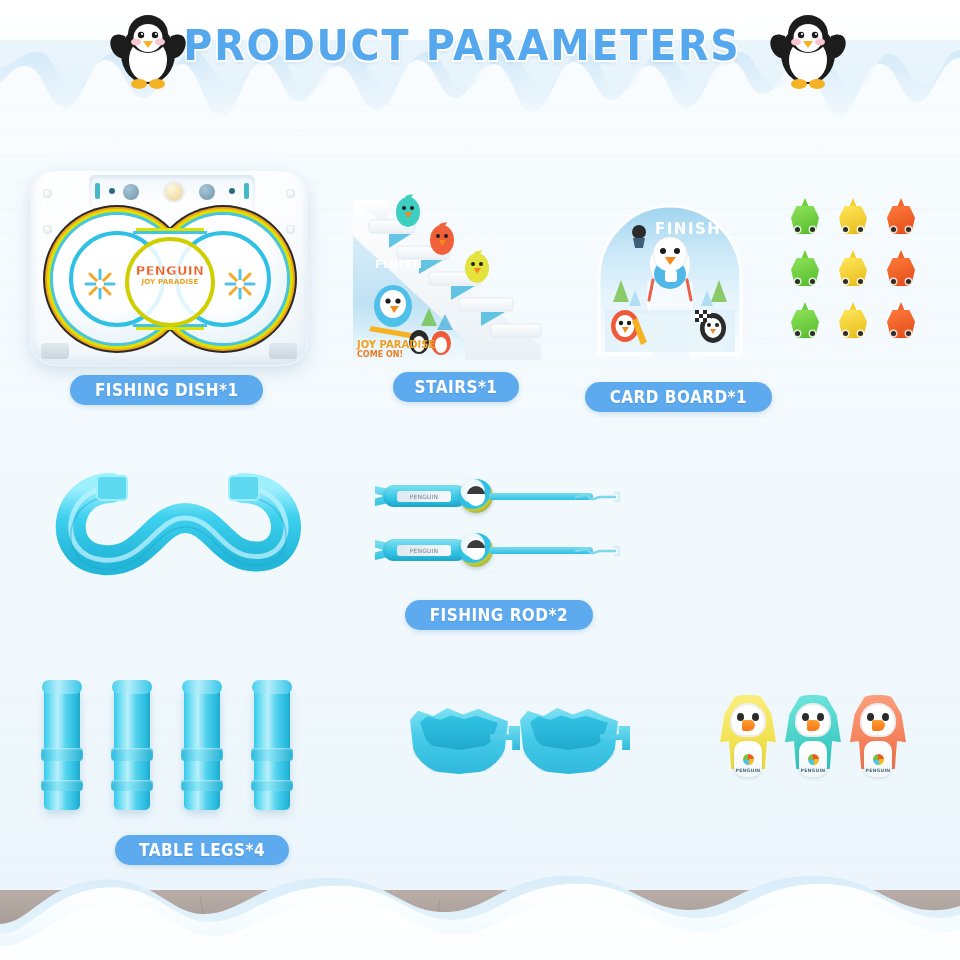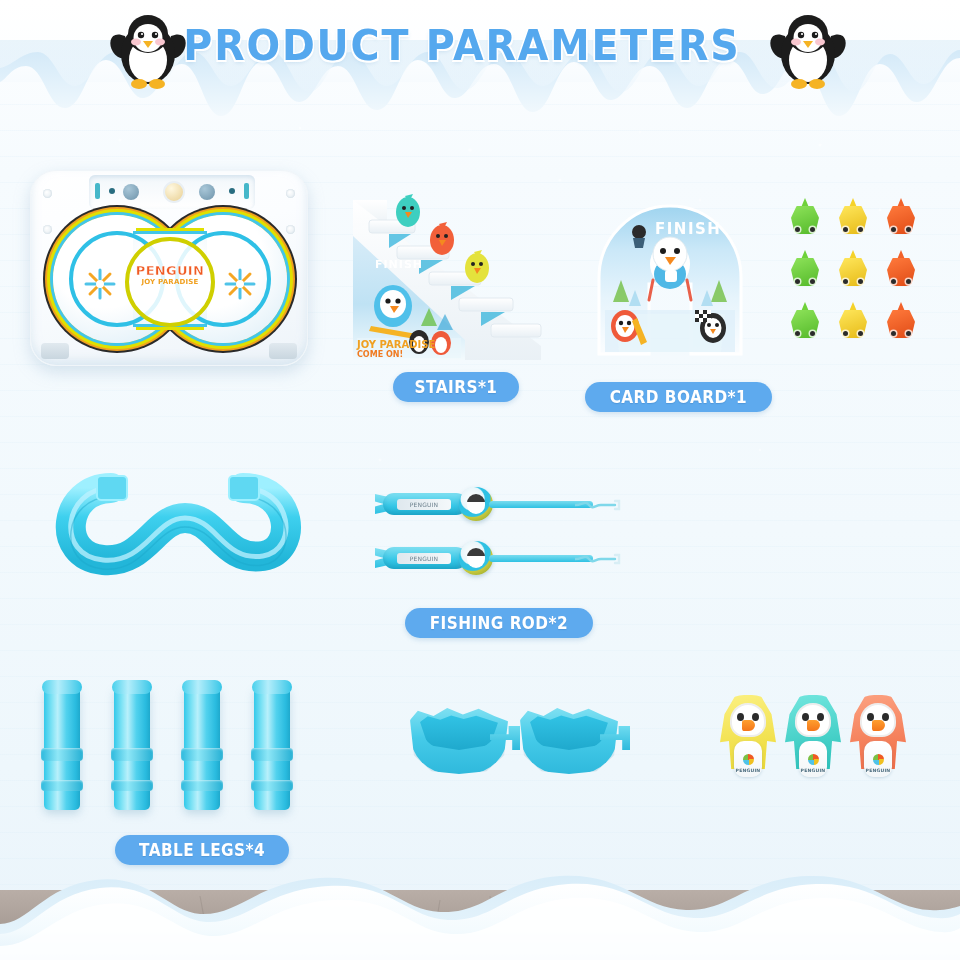--- a/index.html
+++ b/index.html
@@ -478,20 +478,23 @@
             <circle cx="17" cy="17" r="4" fill="#ffffff"></circle>
           </svg>
           <div class="dish-logo">
             <div class="l1">PENGUIN</div>
             <div class="l2">JOY PARADISE</div>
           </div>
         </div>
         <div class="foot fl"></div>
         <div class="foot fr"></div>
       </div>
+      <div class="label" style="left:40px; top:205px;">
+        <span>FISHING DISH*1</span>
+      </div>
     </div>
 
     <div class="cell" style="left:345px; top:38px;">
       <div class="stairs">
         <svg width="200" height="178" viewBox="0 0 200 178">
           <defs>
             <linearGradient id="stg" x1="0" y1="0" x2="0" y2="1">
               <stop offset="0%" stop-color="#ffffff"></stop>
                 <stop offset="100%" stop-color="#e9f0f5"></stop>
             </linearGradient>
@@ -708,21 +711,21 @@
           </defs>
           <path d="M66,18 C18,18 10,86 58,90 C100,94 110,48 140,48 C172,48 178,92 218,86 C254,80 248,18 198,18" fill="none" stroke="url(#trk)" stroke-width="30" stroke-linecap="round"></path>
           <path d="M66,18 C18,18 10,86 58,90 C100,94 110,48 140,48 C172,48 178,92 218,86 C254,80 248,18 198,18" fill="none" stroke="#bff2ff" stroke-width="5" stroke-linecap="round" opacity="0.75"></path>
           <path d="M66,18 C18,18 10,86 58,90 C100,94 110,48 140,48 C172,48 178,92 218,86 C254,80 248,18 198,18" fill="none" stroke="#1aa6c9" stroke-width="1.5" stroke-linecap="round" opacity="0.45" transform="translate(0,9)"></path>
           <rect x="52" y="6" width="30" height="24" rx="4" fill="#5fd8f2" stroke="#9ef0ff" stroke-width="2"></rect>
           <rect x="184" y="6" width="30" height="24" rx="4" fill="#5fd8f2" stroke="#9ef0ff" stroke-width="2"></rect>
         </svg>
       </div>
     </div>
 
-    <div class="cell" style="left:375px; top:333px;text-align:right;">
+    <div class="cell" style="left:375px; top:325px;text-align:right;">
       <div class="rods">
 
         <div class="rod" style="top:0px;">
           <div class="rod-fork"></div>
           <div class="rod-handle"></div>
           <div class="rod-label">PENGUIN</div>
           <div class="rod-emblem">
             <div class="face"></div>
           </div>
           <div class="rod-shaft"></div>

